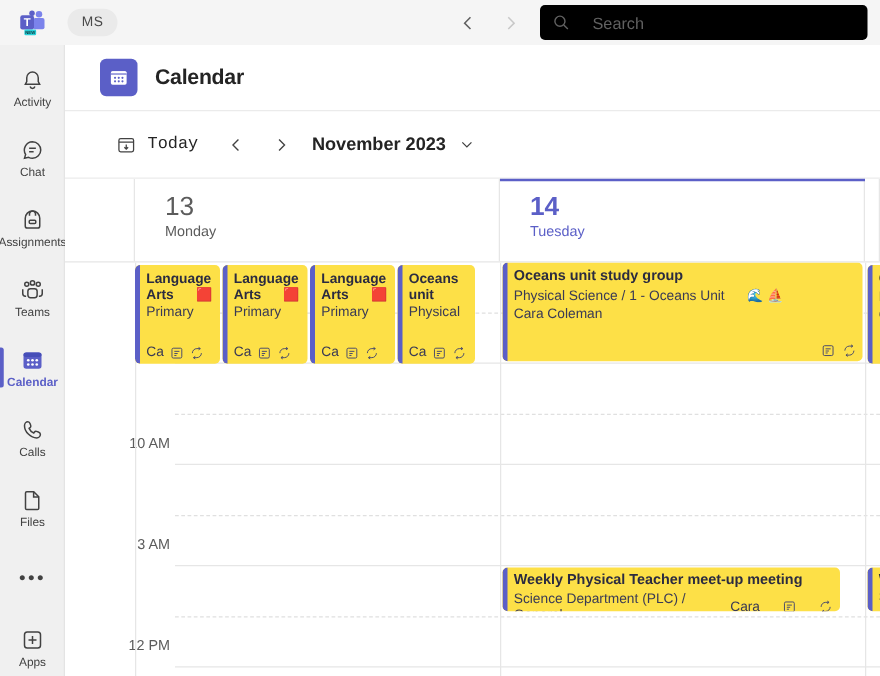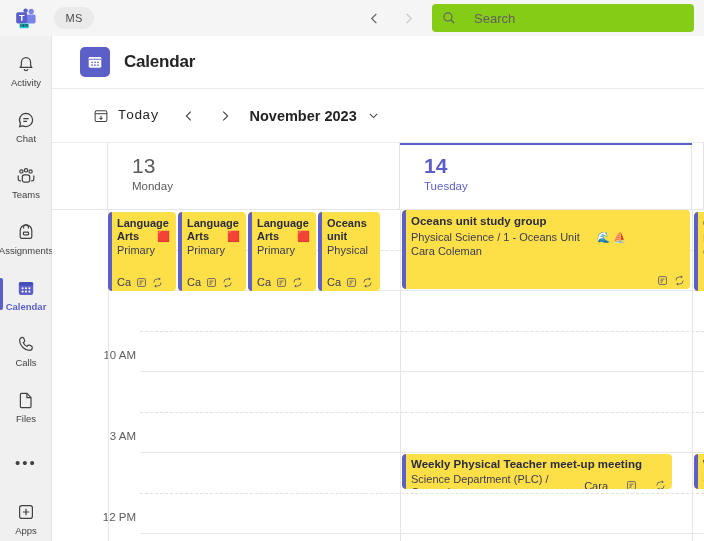--- a/index.html
+++ b/index.html
@@ -27,21 +27,21 @@
   }
   .tb-spacer { flex: 1; }
   .tb-nav { display: flex; align-items: center; gap: 6px; margin-right: 10px; }
   .tb-arrow {
     width: 28px; height: 28px; border-radius: 4px;
     display: flex; align-items: center; justify-content: center;
     color: #616161; font-size: 15px;
   }
   .tb-arrow.dim { color: #c8c8c8; }
   .tb-search {
-    width: 262px; height: 28px; background: #84cc16; border-radius: 4px;
+    width: 262px; height: 28px; background: #000000; border-radius: 4px;
     display: flex; align-items: center; padding: 0 10px; margin-right: 10px;
   }
   .tb-search-ico { color: #616161; display:flex; margin-right: 18px; }
   .tb-search-text { font-size: 13px; color: #616161; }
 
   
   .rail {
     position: absolute; top: 36px; left: 0; width: 52px; height: 505px;
     background: #f0f0f0; border-right: 1px solid #e4e4e4;
     padding-top: 6px;
@@ -216,41 +216,41 @@
         <svg width="20" height="20" viewBox="0 0 20 20" fill="none" stroke="#424242" stroke-width="1.2">
           <path d="M10 3.4a6.6 6.6 0 016.6 6.6 6.6 6.6 0 01-6.6 6.6 6.7 6.7 0 01-3.1-.75L3.6 16.6l.9-3.1A6.6 6.6 0 0110 3.4z"></path>
           <path d="M7.3 8.6h5.4M7.3 11.3h3.6"></path>
         </svg>
       </span>
       <span class="rail-lbl">Chat</span>
     </div>
 
     <div class="rail-item">
       <span class="ico">
+        <svg width="20" height="20" viewBox="0 0 20 20" fill="none" stroke="#424242" stroke-width="1.2">
+          <path d="M4.2 8.6a5.8 5.8 0 0111.6 0v6.1a1.7 1.7 0 01-1.7 1.7H5.9a1.7 1.7 0 01-1.7-1.7z"></path>
+          <path d="M7.6 6.6V5.2a2.4 2.4 0 014.8 0v1.4"></path>
+          <rect x="7.4" y="10.2" width="5.2" height="2.6" rx=".8"></rect>
+        </svg>
+      </span>
+      <span class="rail-lbl">Assignments</span>
+    </div>
+
+    <div class="rail-item">
+      <span class="ico">
         <svg width="22" height="20" viewBox="0 0 22 20" fill="none" stroke="#424242" stroke-width="1.2">
           <circle cx="6.4" cy="5.4" r="1.6"></circle>
             <circle cx="11" cy="4.3" r="1.7"></circle>
           <circle cx="15.6" cy="5.4" r="1.6"></circle>
           <path d="M3.2 9.4v3.4a2.1 2.1 0 002.1 2.1h.6"></path>
           <path d="M18.8 9.4v3.4a2.1 2.1 0 01-2.1 2.1h-.6"></path>
           <rect x="7.3" y="8.9" width="7.4" height="7.2" rx="2.1"></rect>
         </svg>
       </span>
       <span class="rail-lbl">Teams</span>
-    </div>
-
-    <div class="rail-item">
-      <span class="ico">
-        <svg width="20" height="20" viewBox="0 0 20 20" fill="none" stroke="#424242" stroke-width="1.2">
-          <path d="M4.2 8.6a5.8 5.8 0 0111.6 0v6.1a1.7 1.7 0 01-1.7 1.7H5.9a1.7 1.7 0 01-1.7-1.7z"></path>
-          <path d="M7.6 6.6V5.2a2.4 2.4 0 014.8 0v1.4"></path>
-          <rect x="7.4" y="10.2" width="5.2" height="2.6" rx=".8"></rect>
-        </svg>
-      </span>
-      <span class="rail-lbl">Assignments</span>
     </div>
 
     <div class="rail-item active">
       <span class="ico">
         <svg width="20" height="20" viewBox="0 0 20 20">
           <rect x="2.8" y="4" width="14.4" height="13" rx="2.2" fill="#5b5fc7"></rect>
           <rect x="2.8" y="4" width="14.4" height="3.6" rx="2.2" fill="#464eb8"></rect>
           <circle cx="6.6" cy="10.2" r="1.05" fill="#fff"></circle>
           <circle cx="10" cy="10.2" r="1.05" fill="#fff"></circle>
           <circle cx="13.4" cy="10.2" r="1.05" fill="#fff"></circle>

